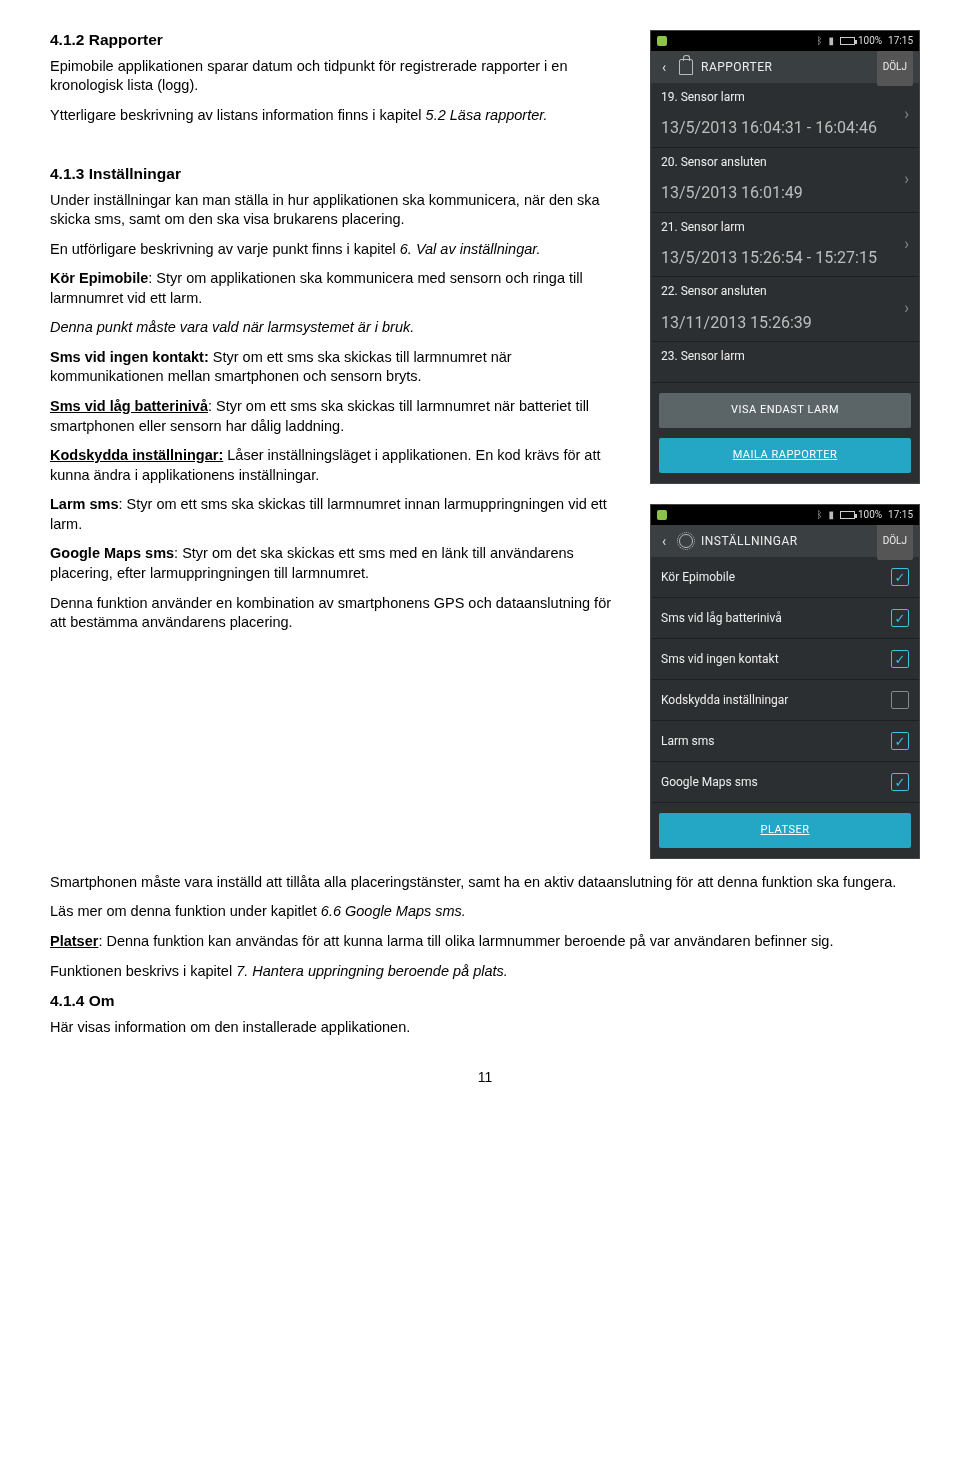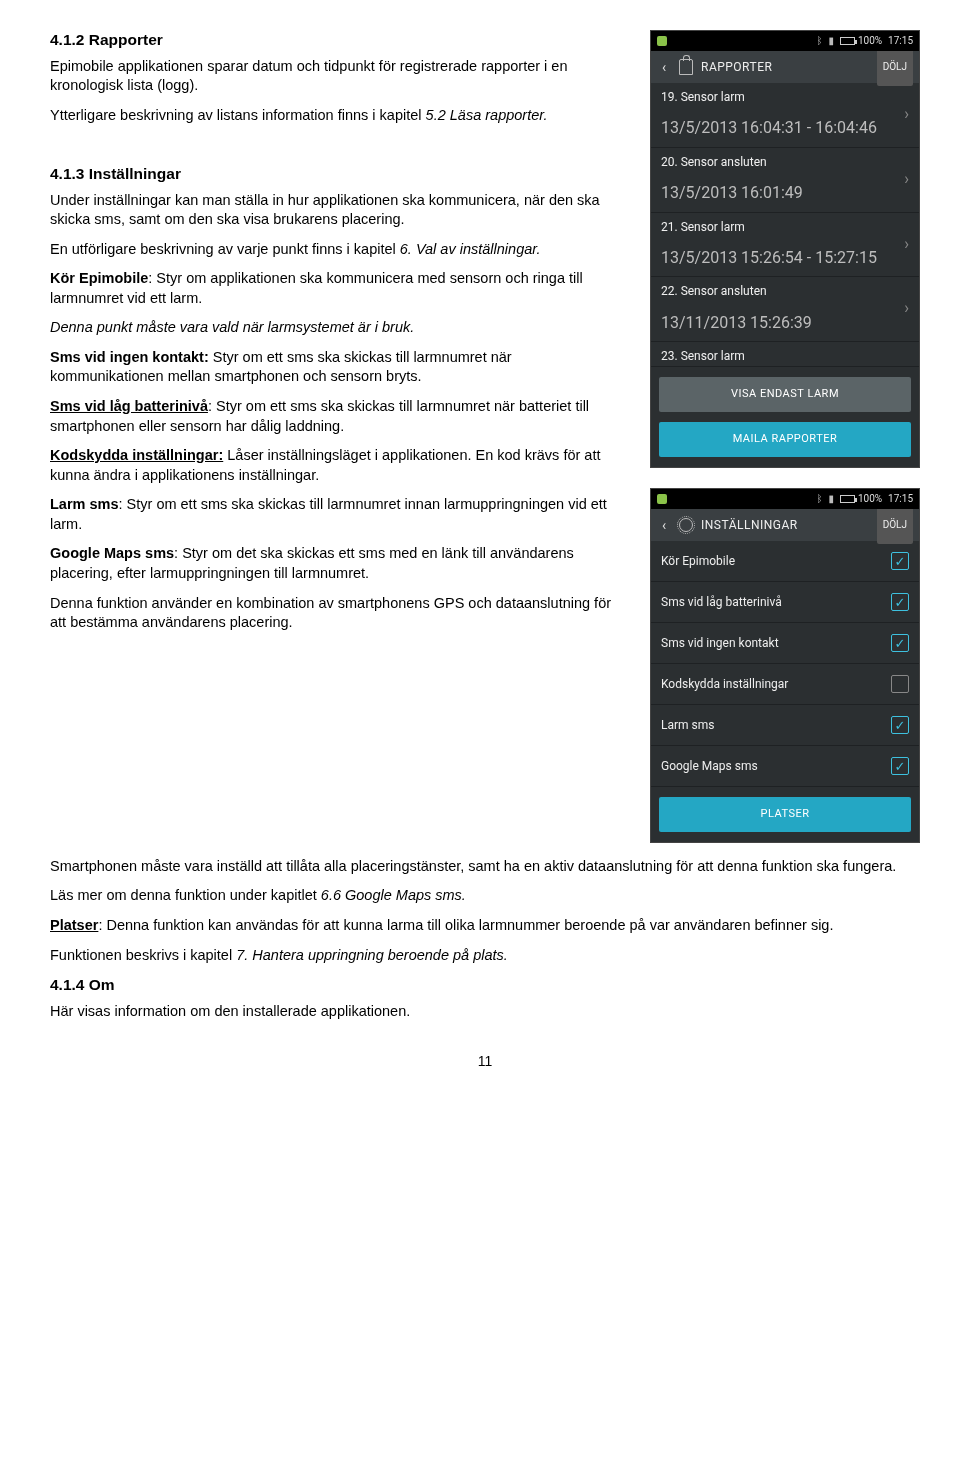--- a/index.html
+++ b/index.html
@@ -86,21 +86,21 @@
   }
   .report-text { flex:1; }
   .report-title { font-size: 12px; color: #f0f0f0; }
   .report-sub { font-size: 16px; color: #bdbdbd; margin-top: 12px; }
   .chevron { color:#888; font-size:16px; margin-left:6px; }
   .big-btn-grey, .big-btn-teal {
     margin: 10px 8px; padding: 10px 17px; text-align:center; font-size: 11px;
     letter-spacing: 0.5px; color:#fff; border-radius: 2px;
   }
   .big-btn-grey { background: #5b6467; }
-  .big-btn-teal { background: #24a7c4; }
+  .big-btn-teal { background: #24a7c4; text-decoration: underline; }
   .setting-row {
     display:flex; align-items:center; justify-content:space-between;
     padding: 11px 10px; border-bottom: 1px solid #1e2123;
     font-size: 12px; color:#eee;
   }
   .checkbox {
     width: 18px; height: 18px; border: 1.5px solid #888; border-radius: 2px;
     display:flex; align-items:center; justify-content:center;
   }
   .checkbox.checked { border-color:#3ec1df; }
@@ -193,21 +193,21 @@
           </div>
           <span class="chevron">›</span>
         </div>
         <div class="report-item">
           <div class="report-text">
             <div class="report-title">22. Sensor ansluten</div>
             <div class="report-sub">13/11/2013 15:26:39</div>
           </div>
           <span class="chevron">›</span>
         </div>
-        <div class="report-item" style="padding-bottom:2px;">
+        <div class="report-item" style="padding-bottom:18px;">
           <div class="report-text">
             <div class="report-title">23. Sensor larm</div>
           </div>
         </div>
       </div>
       <div class="big-btn-grey">VISA ENDAST LARM</div>
       <div class="big-btn-teal">MAILA RAPPORTER</div>
     </div>
 
     <div class="phone">

